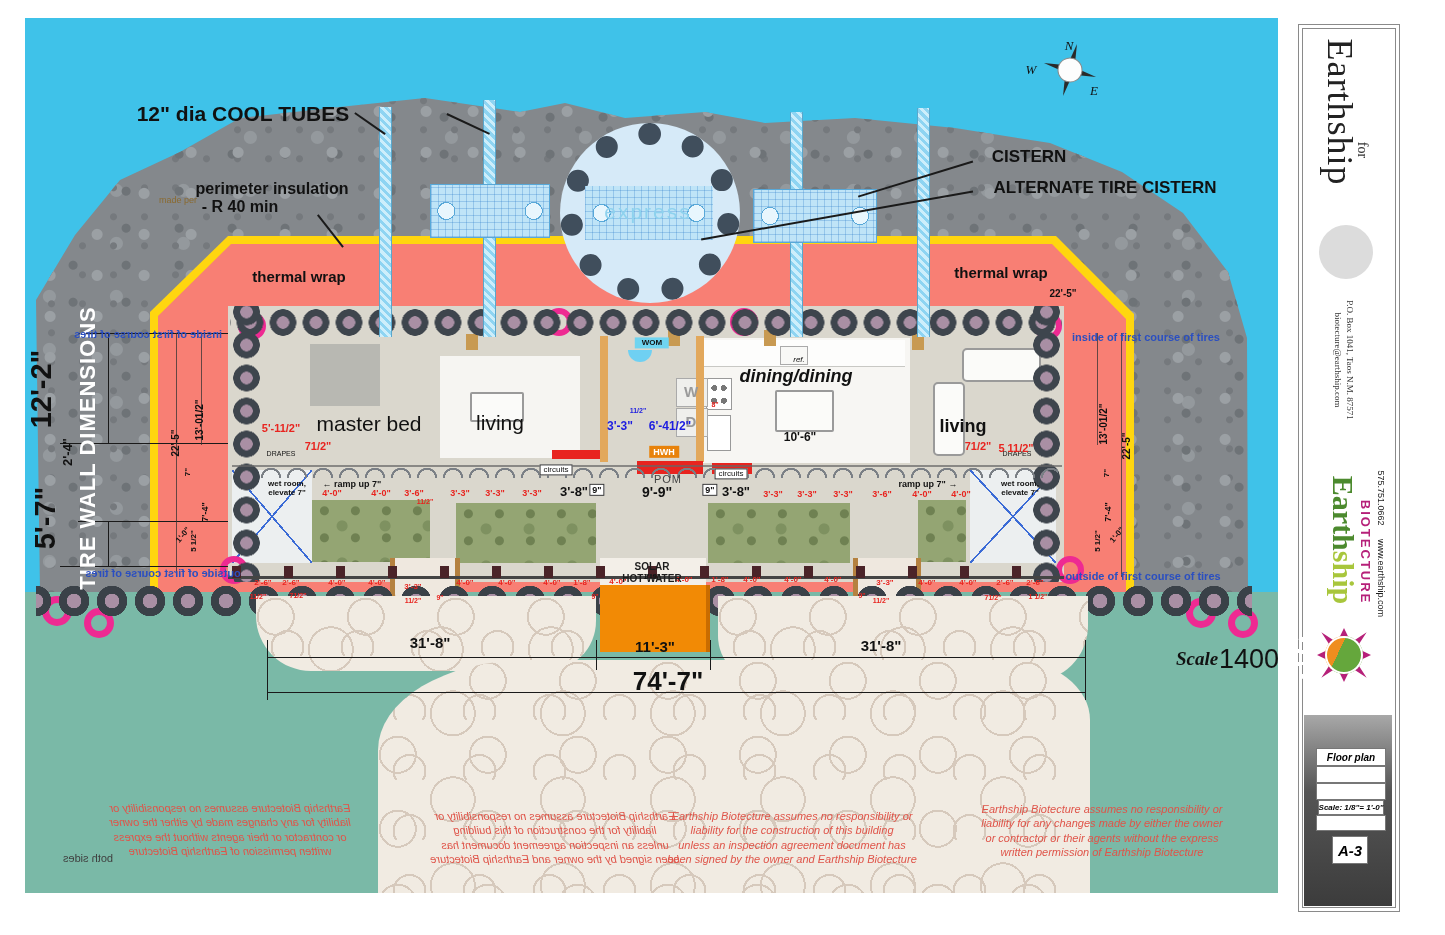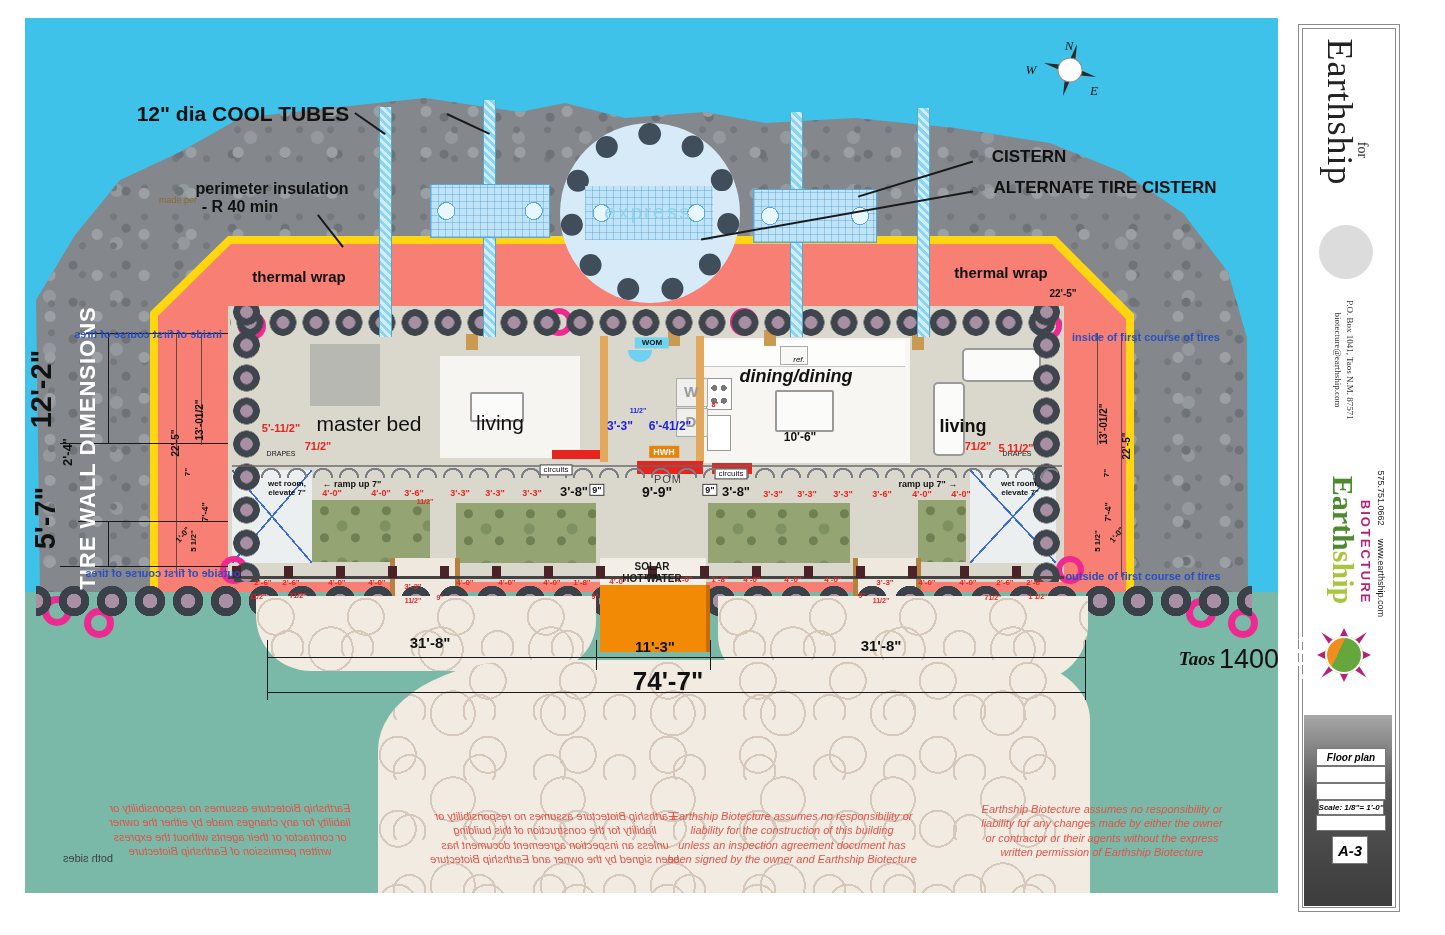--- a/index.html
+++ b/index.html
@@ -287,21 +287,21 @@
       <span class="anno" style="left: 862px; top: 596px; font-size: 7px; color: rgb(232, 36, 31); font-weight: 700; transform: translate(-50%, -50%);">9"</span>
       <span class="anno" style="left: 881px; top: 601px; font-size: 7px; color: rgb(232, 36, 31); font-weight: 700; transform: translate(-50%, -50%);">11/2"</span>
       <span class="anno" style="left: 993px; top: 598px; font-size: 7px; color: rgb(232, 36, 31); font-weight: 700; transform: translate(-50%, -50%);">71/2"</span>
       <span class="anno" style="left: 1038px; top: 597px; font-size: 7px; color: rgb(232, 36, 31); font-weight: 700; transform: translate(-50%, -50%);">1 1/2"</span>
       <span class="anno" style="left: 652px; top: 572px; font-size: 10px; color: rgb(29, 29, 29); font-weight: 700; transform: translate(-50%, -50%);">SOLAR
 HOT WATER</span>
       <span class="anno" style="left: 430px; top: 643px; font-size: 15px; font-weight: 700; transform: translate(-50%, -50%);">31'-8"</span>
       <span class="anno" style="left: 655px; top: 647px; font-size: 15px; font-weight: 700; transform: translate(-50%, -50%);">11'-3"</span>
       <span class="anno" style="left: 881px; top: 646px; font-size: 15px; font-weight: 700; transform: translate(-50%, -50%);">31'-8"</span>
       <span class="anno" style="left: 668px; top: 682px; font-size: 26px; font-weight: 700; transform: translate(-50%, -50%);">74'-7"</span>
-      <span class="anno" style="left: 1197px; top: 659px; font-size: 19px; font-weight: 700; font-style: italic; font-family: &quot;Liberation Serif&quot;, serif; transform: translate(-50%, -50%);">Taos</span>
+      <span class="anno" style="left: 1197px; top: 659px; font-size: 19px; font-weight: 700; font-style: italic; font-family: &quot;Liberation Serif&quot;, serif; transform: translate(-50%, -50%);">Scale</span>
       <span class="anno" style="left: 1249px; top: 660px; font-size: 27px; transform: translate(-50%, -50%);">1400</span>
       <span class="anno" style="left: 1069px; top: 46px; font-size: 13px; font-style: italic; font-family: &quot;Liberation Serif&quot;, serif; transform: translate(-50%, -50%);">N</span>
       <span class="anno" style="left: 1031px; top: 70px; font-size: 13px; font-style: italic; font-family: &quot;Liberation Serif&quot;, serif; transform: translate(-50%, -50%);">W</span>
       <span class="anno" style="left: 1094px; top: 91px; font-size: 13px; font-style: italic; font-family: &quot;Liberation Serif&quot;, serif; transform: translate(-50%, -50%);">E</span>
       <span class="anno" style="left: 230px; top: 830px; font-size: 11px; color: rgb(223, 84, 73); font-style: italic; line-height: 1.3; transform: translate(-50%, -50%) scaleX(-1);">Earthship Biotecture assumes no responsibility or
 liability for any changes made by either the owner
 or contractor or their agents without the express
 written permission of Earthship Biotecture</span>
       <span class="anno" style="left: 88px; top: 858px; font-size: 11px; color: rgb(63, 63, 63); transform: translate(-50%, -50%) scaleX(-1);">both sides</span>
       <span class="anno" style="left: 555px; top: 838px; font-size: 11px; color: rgb(223, 84, 73); font-style: italic; line-height: 1.3; transform: translate(-50%, -50%) scaleX(-1);">Earthship Biotecture assumes no responsibility or

